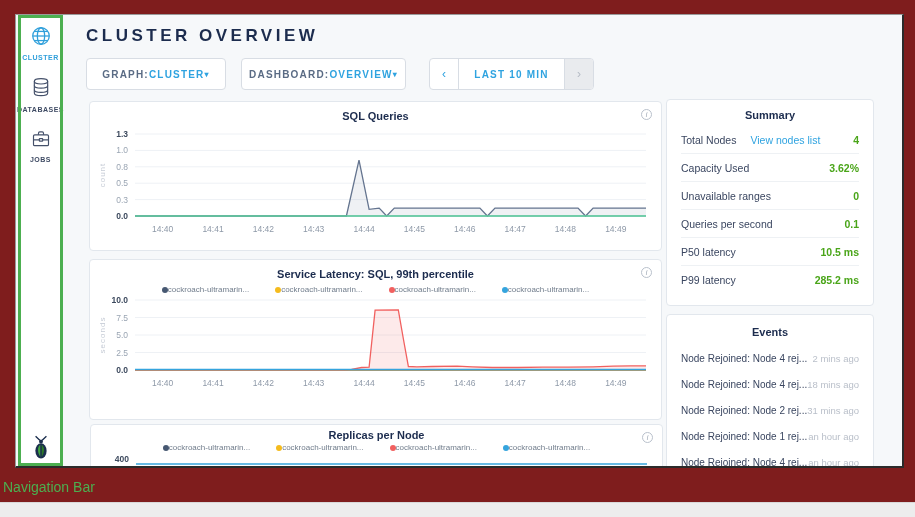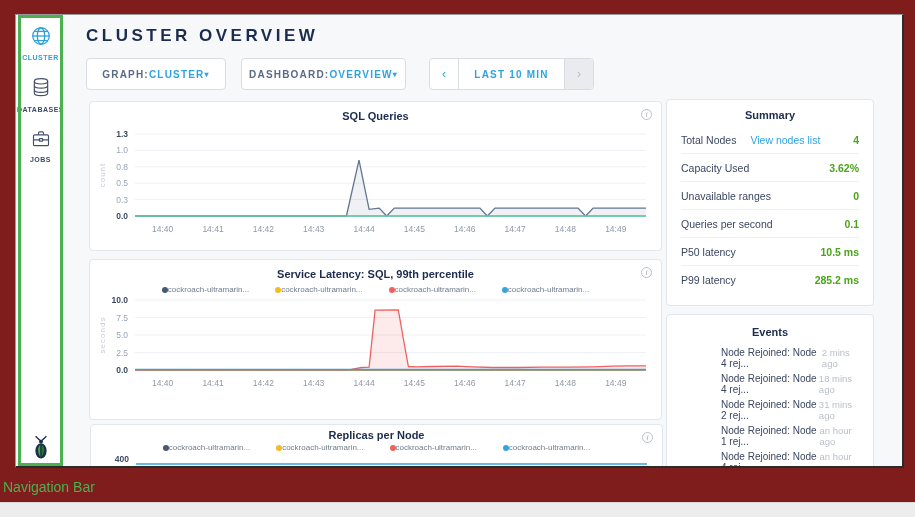--- a/index.html
+++ b/index.html
@@ -69,21 +69,21 @@
   .sum-row { display:flex; align-items:center; justify-content:space-between; padding:8px 0 7px;
     border-top:1px solid #eef1f4; font-size:10.5px; color:#3a4660; }
   .sum-row.first { border-top:none; margin-top:4px; }
   .sum-left { display:flex; gap:14px; align-items:flex-start; }
   .sum-link { color:#2fa3e0; cursor:pointer; }
   .sum-value { color:#4aa519; font-weight:bold; }
   .sum-note { font-size:8.5px; line-height:11px; color:#b3bac4; padding:0 0 7px; margin-top:-2px; }
   .event-row { display:flex; align-items:center; justify-content:space-between; height:26px;
     font-size:10px; color:#3a4660; }
   .event-row .when { color:#b9bfc9; font-size:9.5px; }
-  .events-list { margin-top:6px;margin-left:40px; }
+  .events-list { margin-top:6px; }
 
   
   .annotation-label { position:absolute; left:3px; top:479px; font-size:14px; color:#4caf50; }
   .bottom-strip { position:absolute; left:0; right:0; top:502px; height:15px; background:#ededed;
     border-top:1px solid #d9d9d9; }
 </style>
 </head>
 <body>
 
 <div class="canvas">

